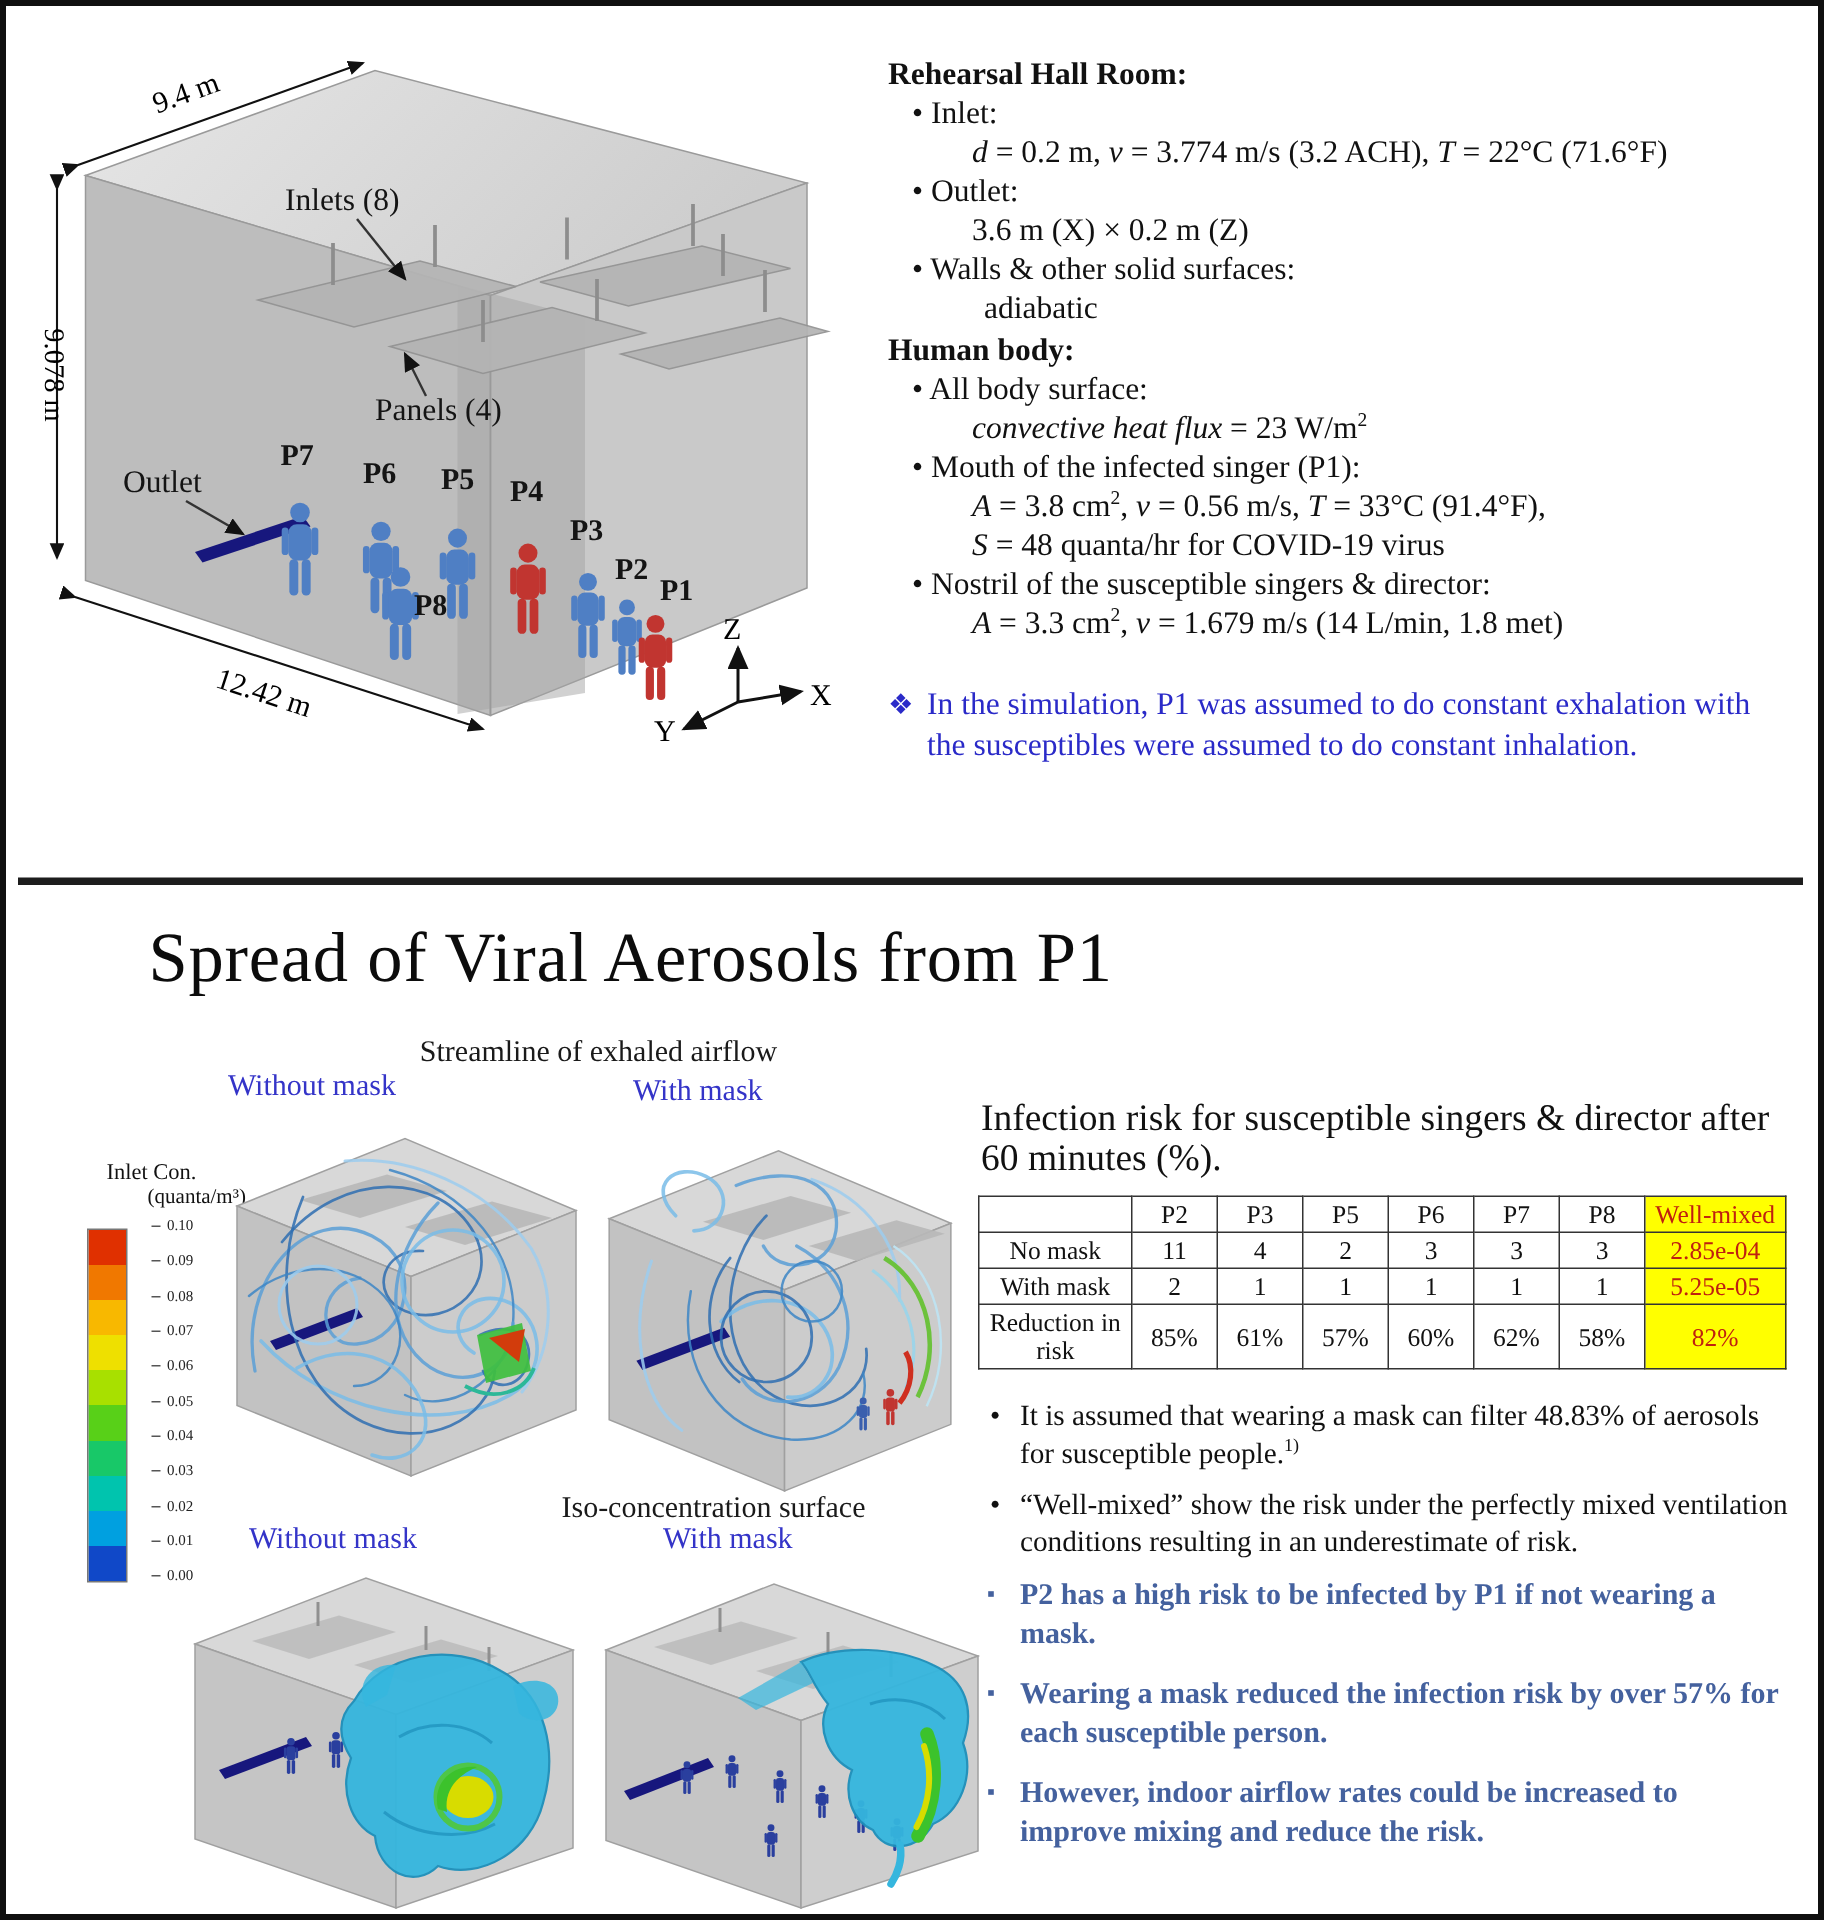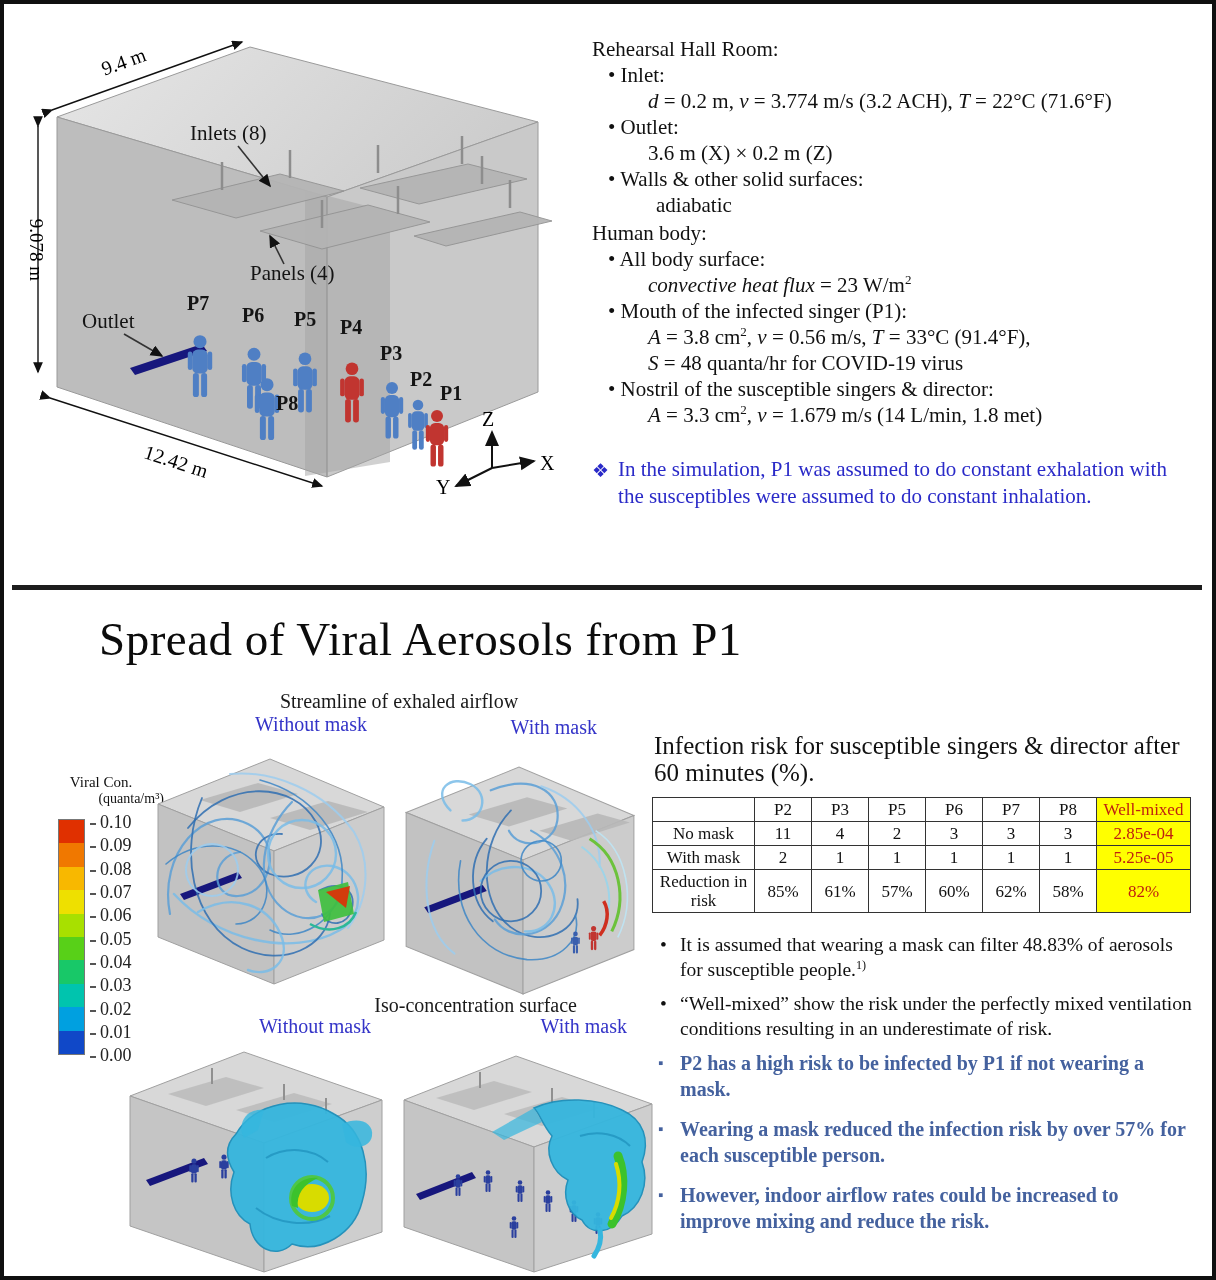--- a/index.html
+++ b/index.html
@@ -5,45 +5,45 @@
   html,body{margin:0;padding:0;background:#fff;}
   .page{position:relative;width:1216px;height:1280px;background:#ffffff;
         border:4px solid #101010;box-sizing:border-box;overflow:hidden;
         font-family:"Liberation Serif", serif;color:#111;}
   .abs{position:absolute;}
   svg text{font-family:"Liberation Serif", serif;}
 
   
   #room-svg{left:18px;top:34px;}
   .specs{left:588px;top:30px;width:604px;font-size:21px;line-height:26px;}
-  .sp-h{font-weight:normal;margin-top:2px;}
+  .sp-h{font-weight:bold;margin-top:2px;}
   .sp-b{padding-left:16px;}
   .sp-b::before{content:"•  ";}
   .sp-v{padding-left:56px;}
   .sp-v2{padding-left:64px;}
   .it{font-style:italic;}
   .sup{vertical-align:super;font-size:0.62em;line-height:0;}
   .note1{left:588px;top:452px;width:600px;display:flex;gap:9px;
          color:#2a2ac8;font-size:21px;line-height:27px;}
   .note1 .mk{font-size:19px;padding-top:1px;}
   .divider{left:8px;right:10px;top:581px;height:5px;background:#1d1d1d;}
 
   
   .s2-title{left:95px;top:608px;font-size:47px;letter-spacing:0.5px;color:#0c0c0c;}
   .cap{font-size:20px;color:#1a1a1a;text-align:center;}
-  .mask-label{font-size:20px;color:#3434c8;text-align:right;}
+  .mask-label{font-size:20px;color:#3434c8;text-align:left;}
   .legend{left:34px;top:770px;width:126px;font-size:15px;text-align:center;}
   .legend .unit{font-size:14px;text-align:right;}
   .cbar-row{position:relative;margin-top:12px;height:240px;}
   .cbar{position:absolute;left:20px;top:0;width:25px;height:234px;border:1px solid #777;
         background:linear-gradient(to bottom,
           #e03000 0 10%, #f07800 10% 20%, #f8b800 20% 30%, #eee000 30% 40%,
           #a8e000 40% 50%, #58d018 50% 60%, #18c868 60% 70%, #00c4ae 70% 80%,
           #00a0e0 80% 90%, #1048c8 90% 100%);}
-  .tick{position:absolute;left:52px;width:50px;text-align:left;font-size:18px;color:#222;}
+  .tick{position:absolute;left:52px;width:50px;text-align:center;font-size:10px;color:#222;}
   .tick::before{content:"";display:inline-block;width:6px;height:1.5px;background:#555;
                 vertical-align:middle;margin-right:4px;}
 
   
   .risk-head{left:650px;top:728px;width:540px;font-size:25px;line-height:27px;}
   .risk-table{left:648px;top:793px;}
   table{border-collapse:collapse;table-layout:fixed;width:538px;}
   th,td{border:1.6px solid #333;text-align:center;font-weight:normal;
         font-size:17px;line-height:19px;padding:2px 1px;}
   .wm{background:#ffff00;color:#bf2010;}
@@ -198,21 +198,21 @@
 
   <div class="abs divider"></div>
 
   <div class="abs s2-title">Spread of Viral Aerosols from P1</div>
 
   <div class="abs cap stream-cap">Streamline of exhaled airflow</div>
   <div class="abs mask-label wm1">Without mask</div>
   <div class="abs mask-label m1">With mask</div>
 
   <div class="abs legend">
-    <div>Viral Con.</div>
+    <div>Inlet Con.</div>
     <div class="unit">(quanta/m³)</div>
     <div class="cbar-row">
       <div class="cbar"></div>
       <span class="tick" style="top:-7px">0.10</span>
       <span class="tick" style="top:16px">0.09</span>
       <span class="tick" style="top:40px">0.08</span>
       <span class="tick" style="top:63px">0.07</span>
       <span class="tick" style="top:86px">0.06</span>
       <span class="tick" style="top:110px">0.05</span>
       <span class="tick" style="top:133px">0.04</span>

